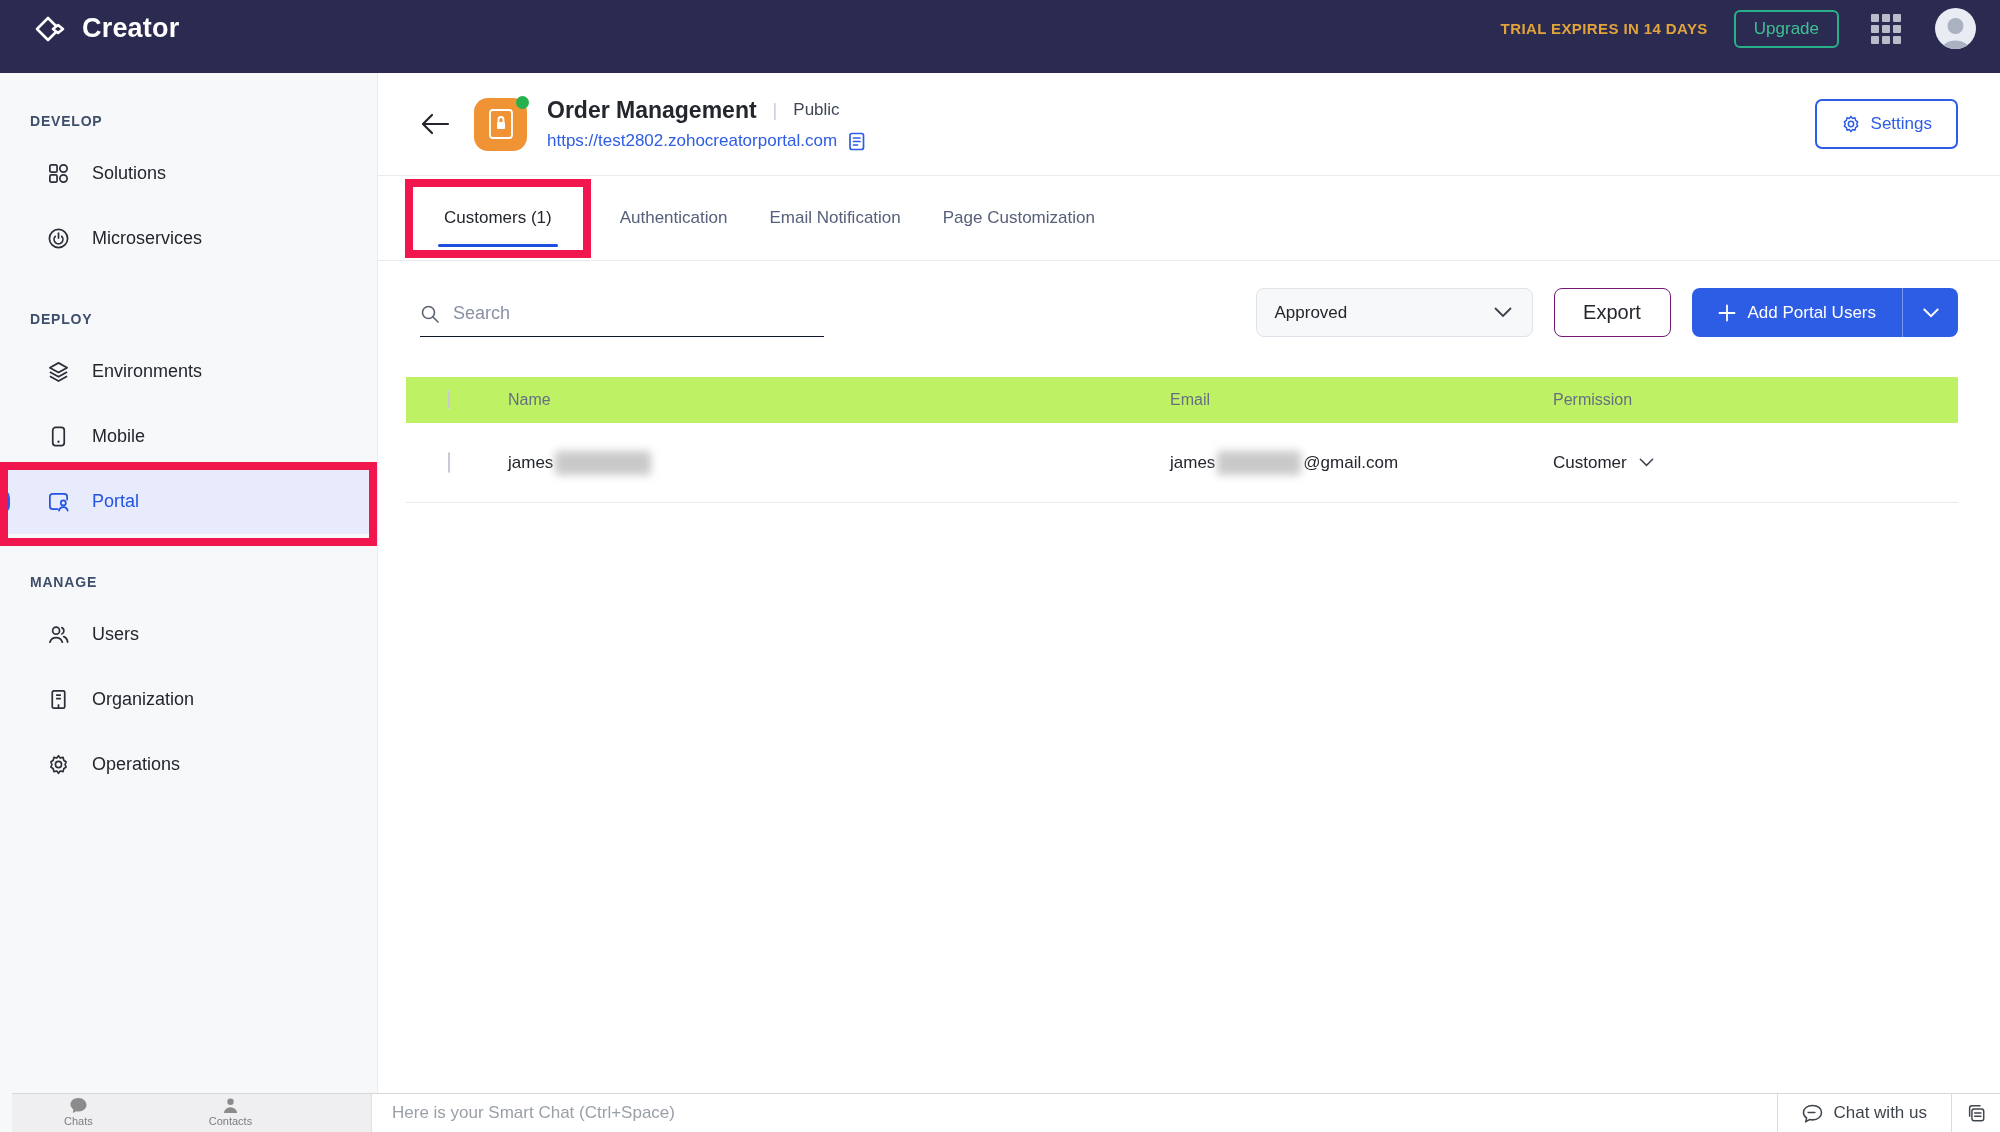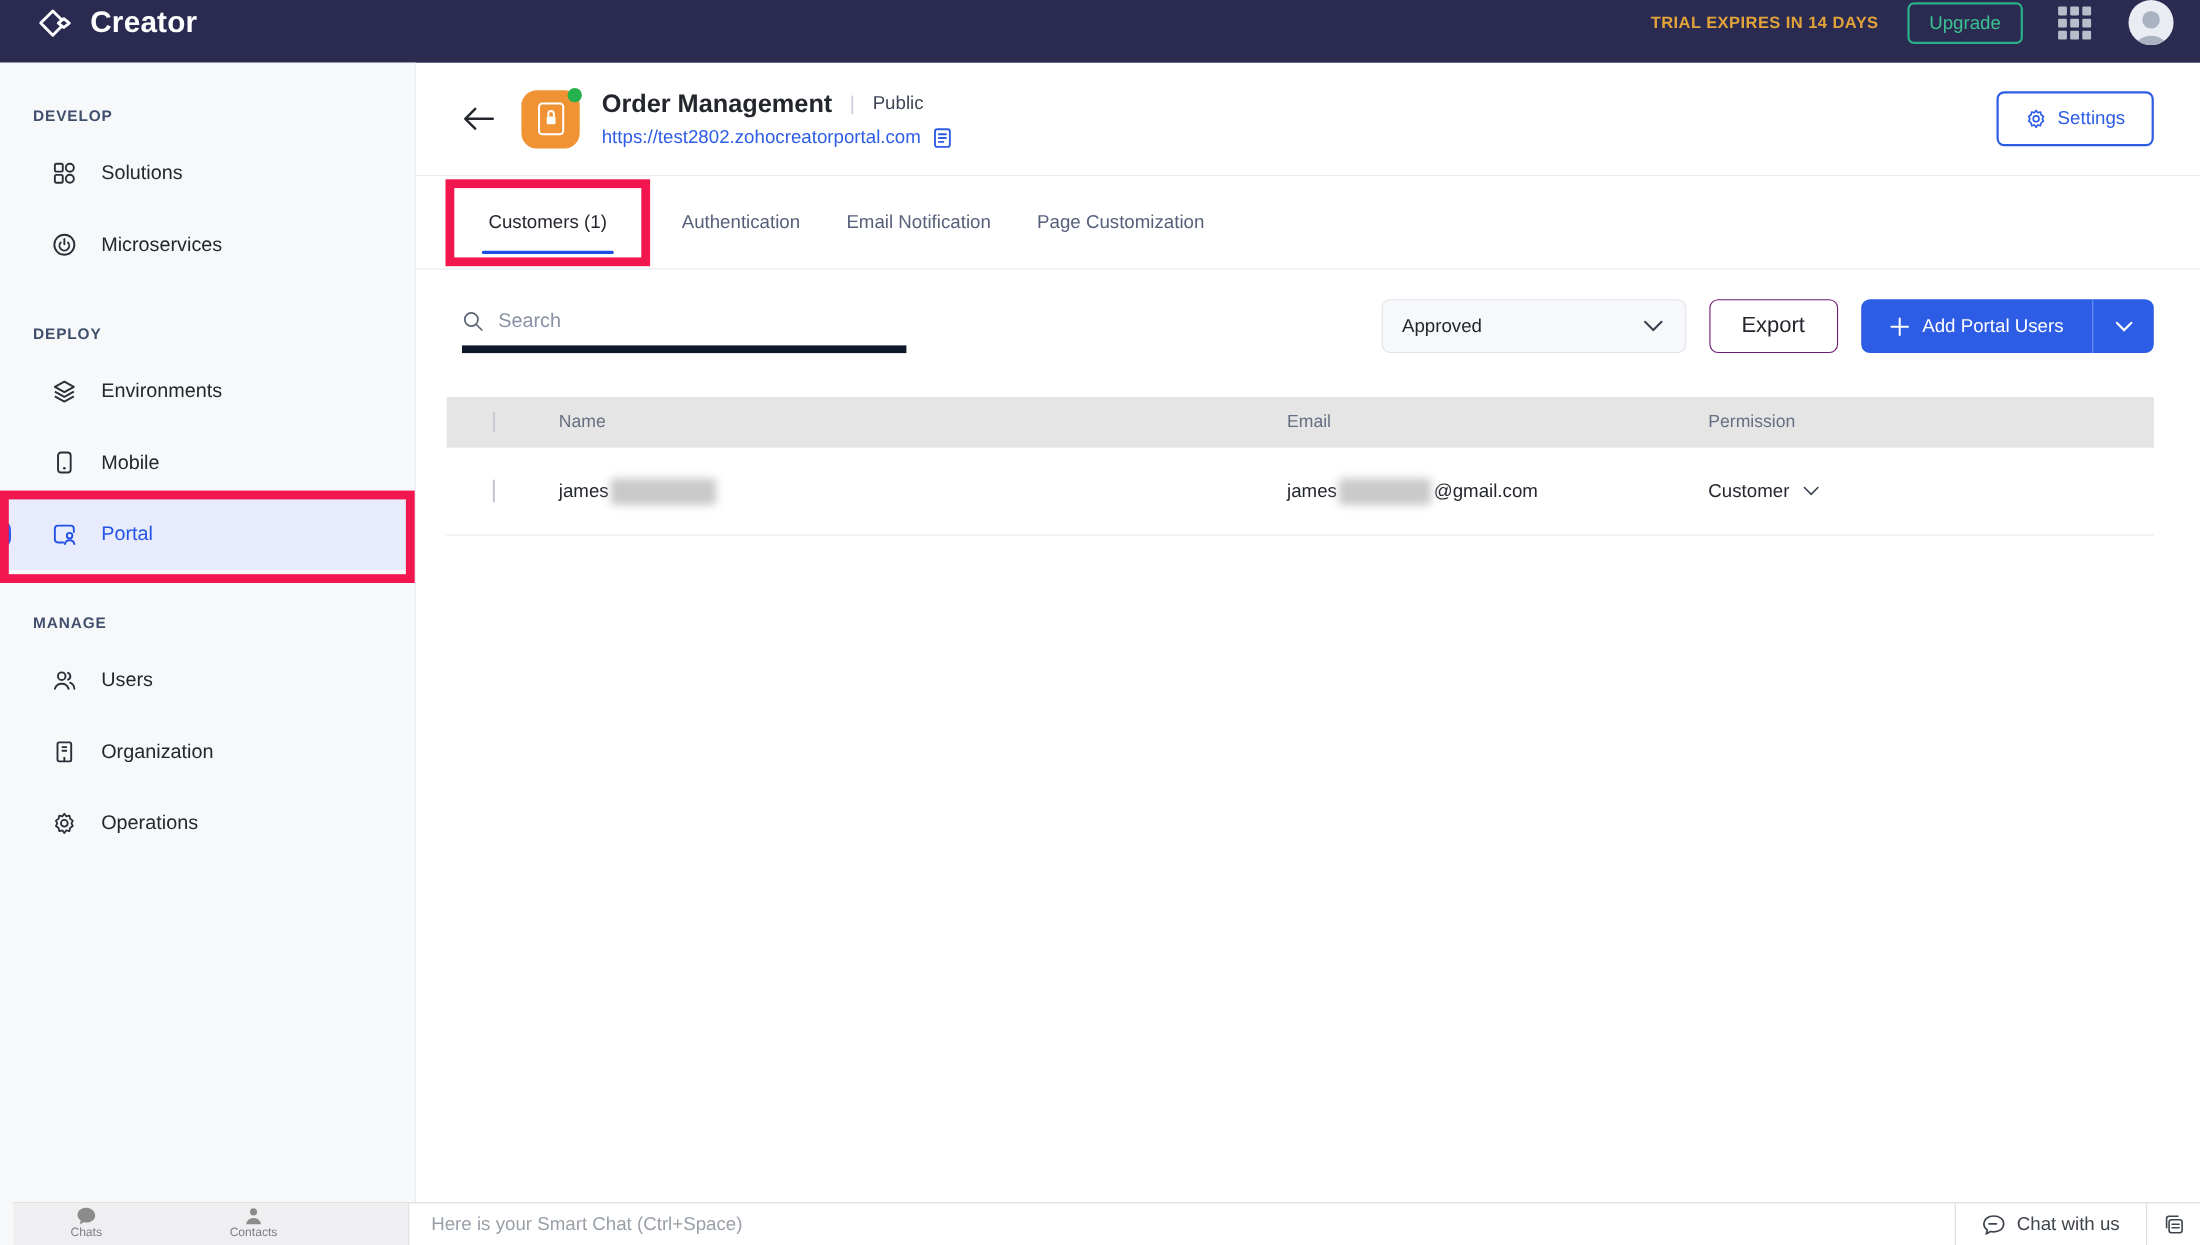--- a/index.html
+++ b/index.html
@@ -1,20 +1,20 @@
 <!DOCTYPE html>
 <html><head>
 <meta charset="utf-8">
 <style>
   * { margin:0; padding:0; box-sizing:border-box; }
   html,body { width:2000px; height:1132px; overflow:hidden; }
   body { font-family:"Liberation Sans", sans-serif; background:#fff; position:relative; color:#23262d; }
 
   
-  .navbar { height:57px; background:#2b2b52; display:flex; align-items:center; padding:0 24px 16px 34px; }
+  .navbar { height:73px; background:#2b2b52; display:flex; align-items:center; padding:0 24px 16px 34px; }
   .brand { display:flex; align-items:center; gap:14px; }
   .brand-name { color:#fff; font-size:27px; font-weight:600; letter-spacing:.2px; }
   .nav-spacer { flex:1; }
   .trial-text { color:#e2a33b; font-size:15px; font-weight:bold; letter-spacing:.4px; margin-right:26px; }
   .upgrade-btn { border:2px solid #2ab089; color:#3cc192; background:transparent; font-size:17px; padding:7px 18px; border-radius:6px; cursor:pointer; font-family:inherit; margin-right:32px; }
   .grid-icon { display:grid; grid-template-columns:repeat(3,8px); grid-template-rows:repeat(3,8px); gap:3px; margin-right:34px; cursor:pointer; }
   .grid-icon span { background:#b9bdc9; border-radius:1px; }
   .avatar { width:41px; height:41px; border-radius:50%; background:#e9ecf2; display:flex; align-items:flex-end; justify-content:center; overflow:hidden; cursor:pointer; }
 
   
@@ -50,33 +50,33 @@
 
   
   .tabs-row { height:85px; border-bottom:1px solid #e9eaf0; display:flex; align-items:stretch; padding-left:40px; gap:42px; position:relative; }
   .tab { display:flex; align-items:center; font-size:17px; color:#56607a; cursor:pointer; position:relative; }
   .tab.active { color:#23262d; padding:0 26px; }
   .tab.active::after { content:""; position:absolute; left:20px; right:20px; bottom:13px; height:3px; background:#1d4ee0; border-radius:2px; }
   .anno-tab { top:3px; bottom:2px; left:-13px; right:-13px; }
 
   
   .toolbar { margin:27px 42px 0 42px; display:flex; justify-content:space-between; }
-  .search-box { width:404px; display:flex; align-items:center; gap:13px; border-bottom:7px solid #0f172a; padding-bottom:12px; align-self:flex-end; }
+  .search-box { width:404px; display:flex; align-items:center; gap:13px; border-bottom:1px solid #0f172a; padding-bottom:12px; align-self:flex-end; }
   .search-box input { border:none; outline:none; font-size:18px; color:#3a4050; width:100%; background:transparent; font-family:inherit; }
   .search-box input::placeholder { color:#8a91a5; }
   .toolbar-actions { display:flex; gap:21px; }
   .filter-select { width:277px; height:49px; background:#f7f8fa; border:1px solid #e1e3ea; border-radius:8px; display:flex; align-items:center; justify-content:space-between; padding:0 20px 0 18px; font-size:17px; color:#23262d; cursor:pointer; }
   .export-btn { width:117px; height:49px; background:#fff; border:1px solid #701a75; border-radius:8px; font-size:20px; color:#23262d; cursor:pointer; font-family:inherit; }
   .add-btn { height:49px; background:#2d5ce5; border-radius:8px; display:flex; align-items:stretch; overflow:hidden; cursor:pointer; }
   .add-btn-main { display:flex; align-items:center; gap:12px; color:#fff; font-size:17px; padding:0 26px; }
   .add-btn-caret { width:56px; display:flex; align-items:center; justify-content:center; border-left:1px solid rgba(255,255,255,.35); color:#fff; }
 
   
   .table { margin:40px 42px 0 28px; }
-  .t-head { display:grid; grid-template-columns:102px 662px 383px 1fr; height:46px; background:#e5e5e5; align-items:center; font-size:16px; color:#666f82; }
+  .t-head { display:grid; grid-template-columns:102px 662px 383px 1fr; height:46px; background:#bef264; align-items:center; font-size:16px; color:#666f82; }
   .t-row { display:grid; grid-template-columns:102px 662px 383px 1fr; height:80px; align-items:center; border-bottom:1px solid #e8eaee; font-size:17px; color:#23262d; }
   .cb-cell { padding-left:42px; }
   .checkbox { width:20px; height:20px; border:1px solid #c6cad3; border-radius:5px; background:#fff; cursor:pointer; }
   .cell-flex { display:flex; align-items:center; }
   .redact { display:inline-block; height:24px; background:#c9c9c9; border-radius:2px; filter:blur(4px); margin:0 2px; vertical-align:middle; }
   .redact-name { width:96px; }
   .redact-email { width:84px; }
   .perm-cell { display:flex; align-items:center; gap:12px; cursor:pointer; }
 
   

